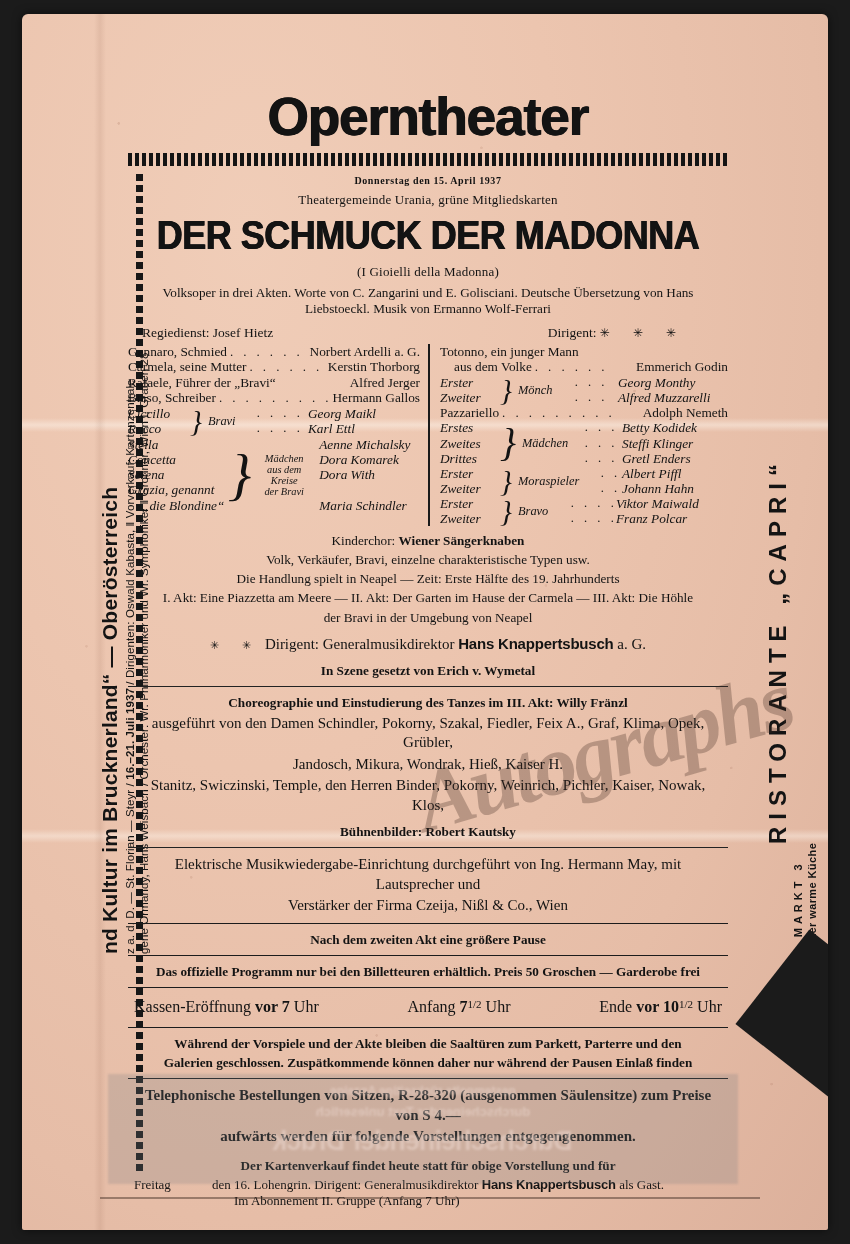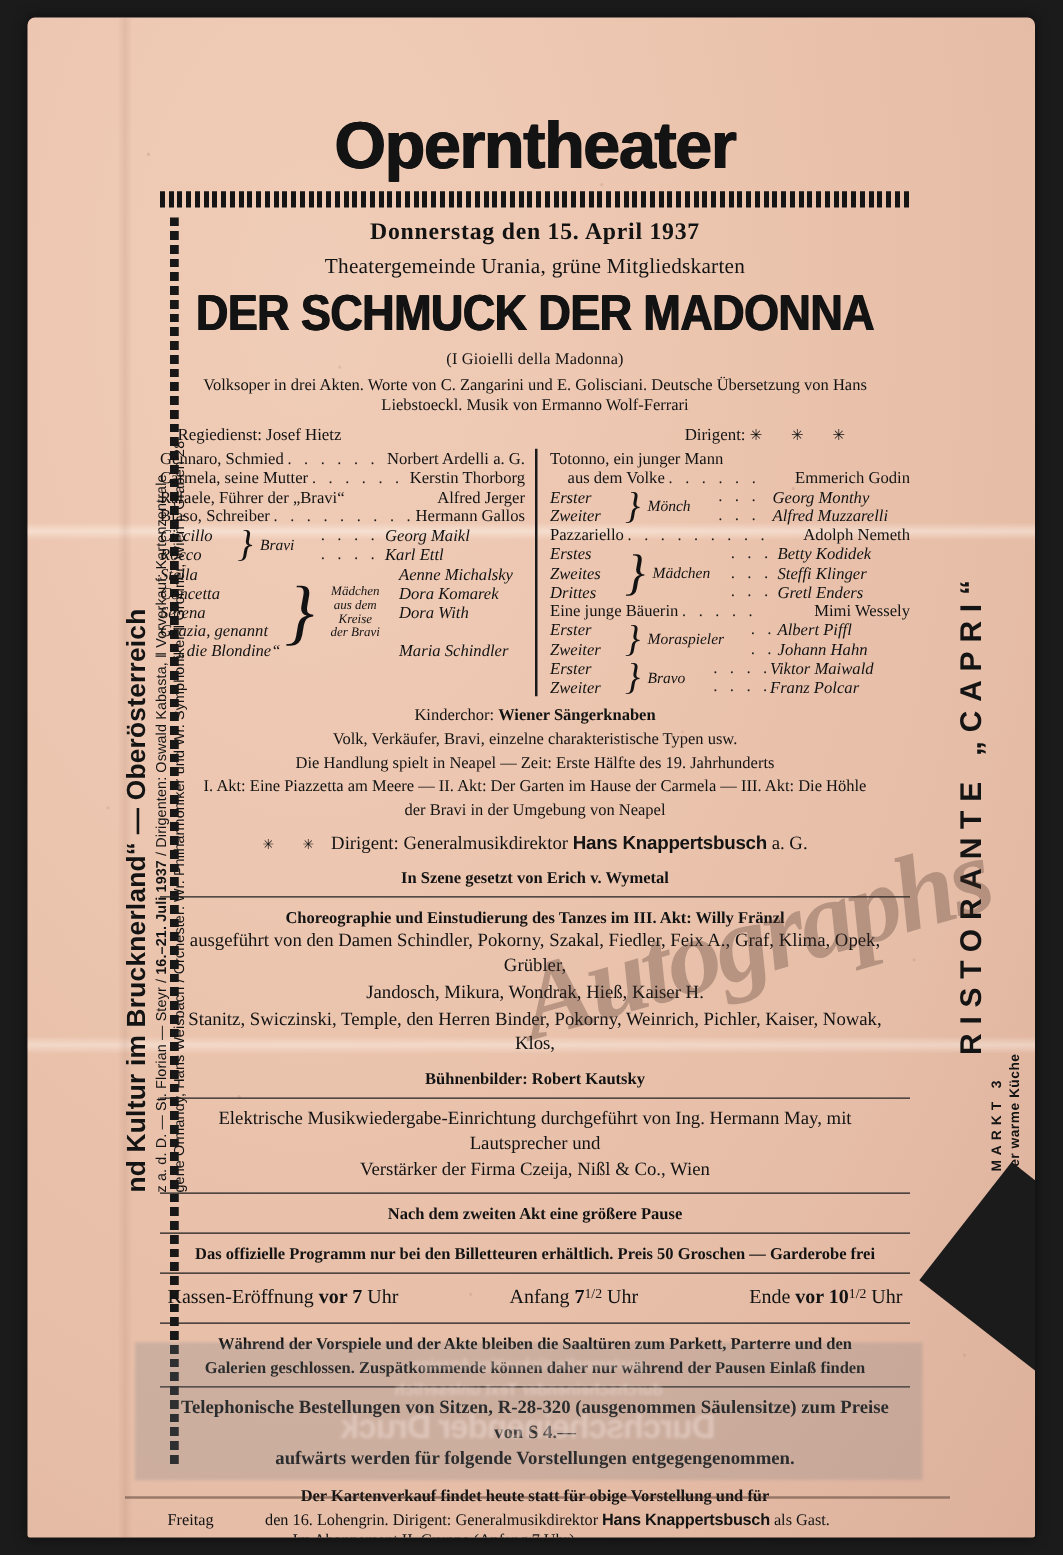--- a/index.html
+++ b/index.html
@@ -112,25 +112,25 @@
     margin:0 0 10px 0;
     text-align:center;
     text-shadow:0.6px 0 0 #131313, -0.6px 0 0 #131313;
   }
   .tickrule{
     height:13px;margin:2px 0 9px 0;
     background-image:repeating-linear-gradient(to right,#141414 0 4px,transparent 4px 7px);
   }
   .date{
     font-family:"Liberation Serif", serif;
-    font-weight:700;font-size:19px;letter-spacing:.6px;margin:4px 0 6px;
+    font-weight:700;font-size:10px;letter-spacing:.6px;margin:4px 0 6px;
   }
   .subs{
     font-family:"Liberation Serif", serif;
-    font-size:17px;letter-spacing:.2px;margin:0 0 10px;
+    font-size:13px;letter-spacing:.2px;margin:0 0 10px;
   }
   #opera-title{
     font-family:"Liberation Sans", sans-serif;
     font-weight:700;font-size:36px;letter-spacing:-0.5px;
     margin:2px 0 3px;line-height:1.02;
     transform:scaleY(1.12);transform-origin:center;
     text-shadow:0.5px 0 0 #131313,-0.5px 0 0 #131313;
   }
   #opera-title-it{
     font-size:13px;margin:9px 0 5px;letter-spacing:.2px;
@@ -373,25 +373,20 @@
             <span class="dots">. . . .</span>
             <span class="dots">. . . .</span>
           </div>
           <div class="namecol" style="flex:1;">
             <span>Betty Kodidek</span>
             <span>Steffi Klinger</span>
             <span>Gretl Enders</span>
           </div>
         </div>
 
-        <div class="crow" style="padding-left:4px;">
-          <span class="role">Eine junge Bäuerin</span>
-          <span class="dots">. . . . .</span>
-          <span class="actor">Mimi Wessely</span>
-        </div>
 
         <div class="grpblock">
           <div class="labels" style="width:58px;padding-left:4px;">
             <span>Erster</span>
             <span>Zweiter</span>
           </div>
           <div class="bigbrace">}</div>
           <div class="grptext" style="width:76px;">Moraspieler</div>
           <div class="dotcol" style="width:24px;">
             <span class="dots">. .</span>

